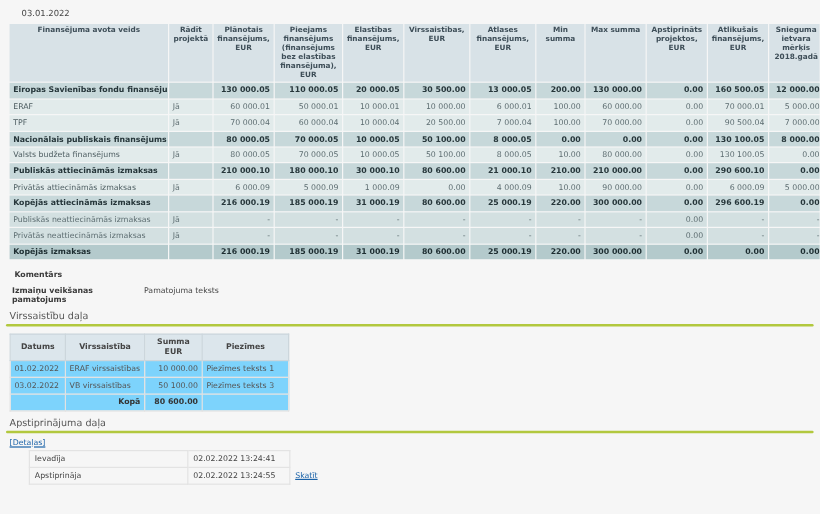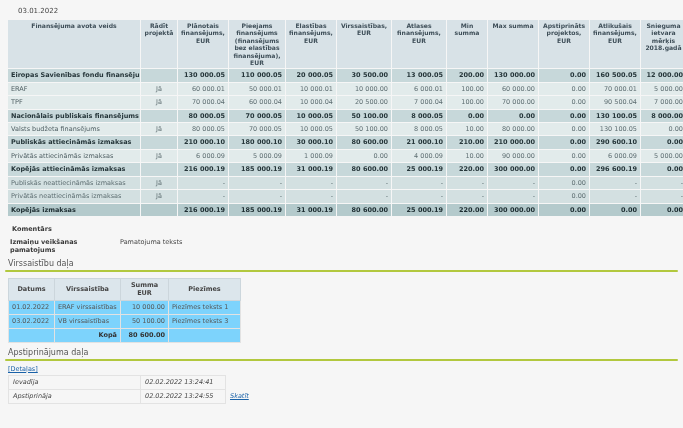--- a/index.html
+++ b/index.html
@@ -18,21 +18,21 @@
   .top-label{font-weight:bold;width:106px;font-size:6.8px;line-height:8px;color:#3a3a3a;}
   .top-date{margin-left:8px;font-size:7px;margin-top:1px;color:#444;}
 
   table.fin{border-collapse:separate;border-spacing:1px;margin:4px 0 0 7px;table-layout:fixed;width:668px;}
   table.fin th{
     background:var(--th-bg);font-weight:bold;font-size:6.1px;line-height:7.4px;
     text-align:center;vertical-align:top;padding:2px 1px;color:#3e4e58;height:48px;
   }
   table.fin td{padding:2px 3px;line-height:8.4px;overflow:hidden;white-space:nowrap;}
   table.fin td.name{text-align:left;}
-  table.fin td.show{text-align:center;}
+  table.fin td.show{}
   table.fin td.num{text-align:right;}
   tr.summary td{background:var(--summary-bg);font-weight:bold;color:#26363a;}
   tr.normal td{background:var(--normal-bg);color:#5d6d71;}
   tr.normal td.name{color:#4d5d61;}
   tr.muted td{background:var(--muted-bg);color:#5d6d71;}
   tr.total td{background:var(--total-bg);font-weight:bold;color:#1d2d31;}
 
   .comment-label{font-weight:bold;margin:8px 0 0 12px;color:#3a3a3a;}
   .justif-row{display:flex;margin:5px 0 0 10px;}
   .justif-label{font-weight:bold;width:110px;line-height:8px;color:#3a3a3a;}
@@ -43,21 +43,21 @@
 
   table.sub{border-collapse:collapse;margin:6px 0 0 8px;table-layout:fixed;}
   table.sub th{background:var(--sub-th-bg);font-weight:bold;padding:2.5px 3px;border:1px solid #ccd6dc;color:#444;text-align:center;}
   table.sub td{background:#7dd3fc;border:1px solid #e2e2e2;padding:2.5px 3px;color:#555;}
   table.sub td.num{text-align:right;}
   table.sub tr.totalrow td{font-weight:bold;color:#333;}
 
   a{color:var(--link);text-decoration:underline;cursor:pointer;}
   .details-link{display:inline-block;margin:4px 0 0 8px;}
 
-  table.appr{border-collapse:collapse;margin:2px 0 0 8px;table-layout:fixed;font-style:italic;}
+  table.appr{border-collapse:collapse;margin:2px 0 0 24px;table-layout:fixed;}
   table.appr td{border:1px solid #e3e3e3;padding:2.5px 4px;color:#444;}
   table.appr td.nob{border:none;background:transparent;}
 </style>
 </head>
 <body>
 
 
 
 <div class="top-bar">
   <div class="top-date">03.01.2022</div>

